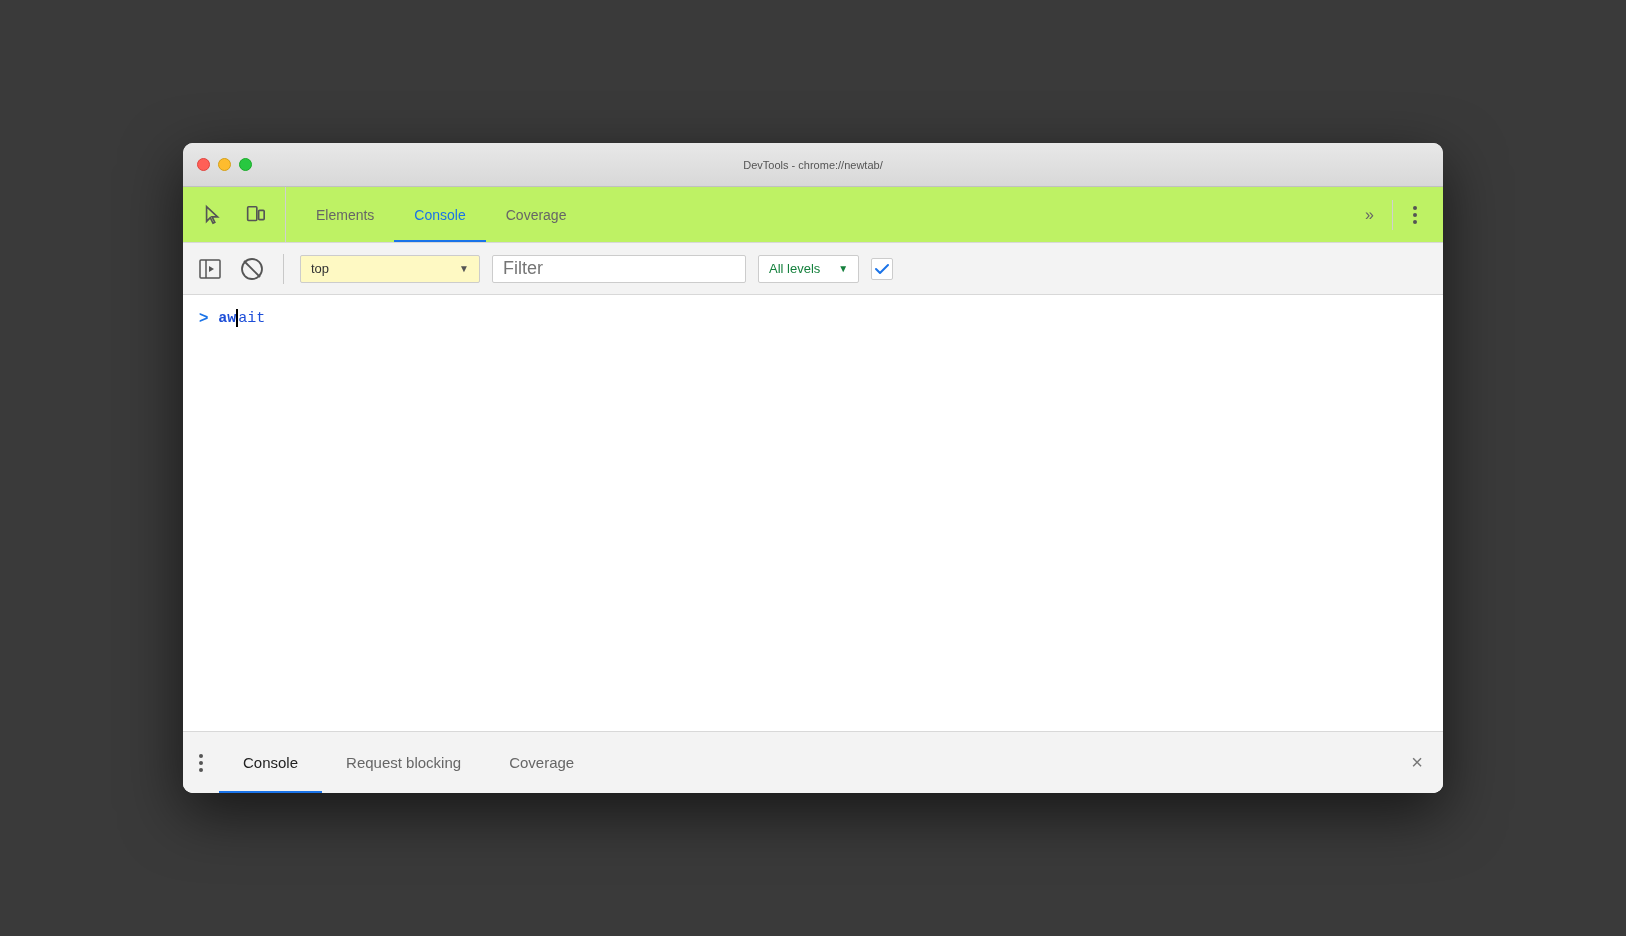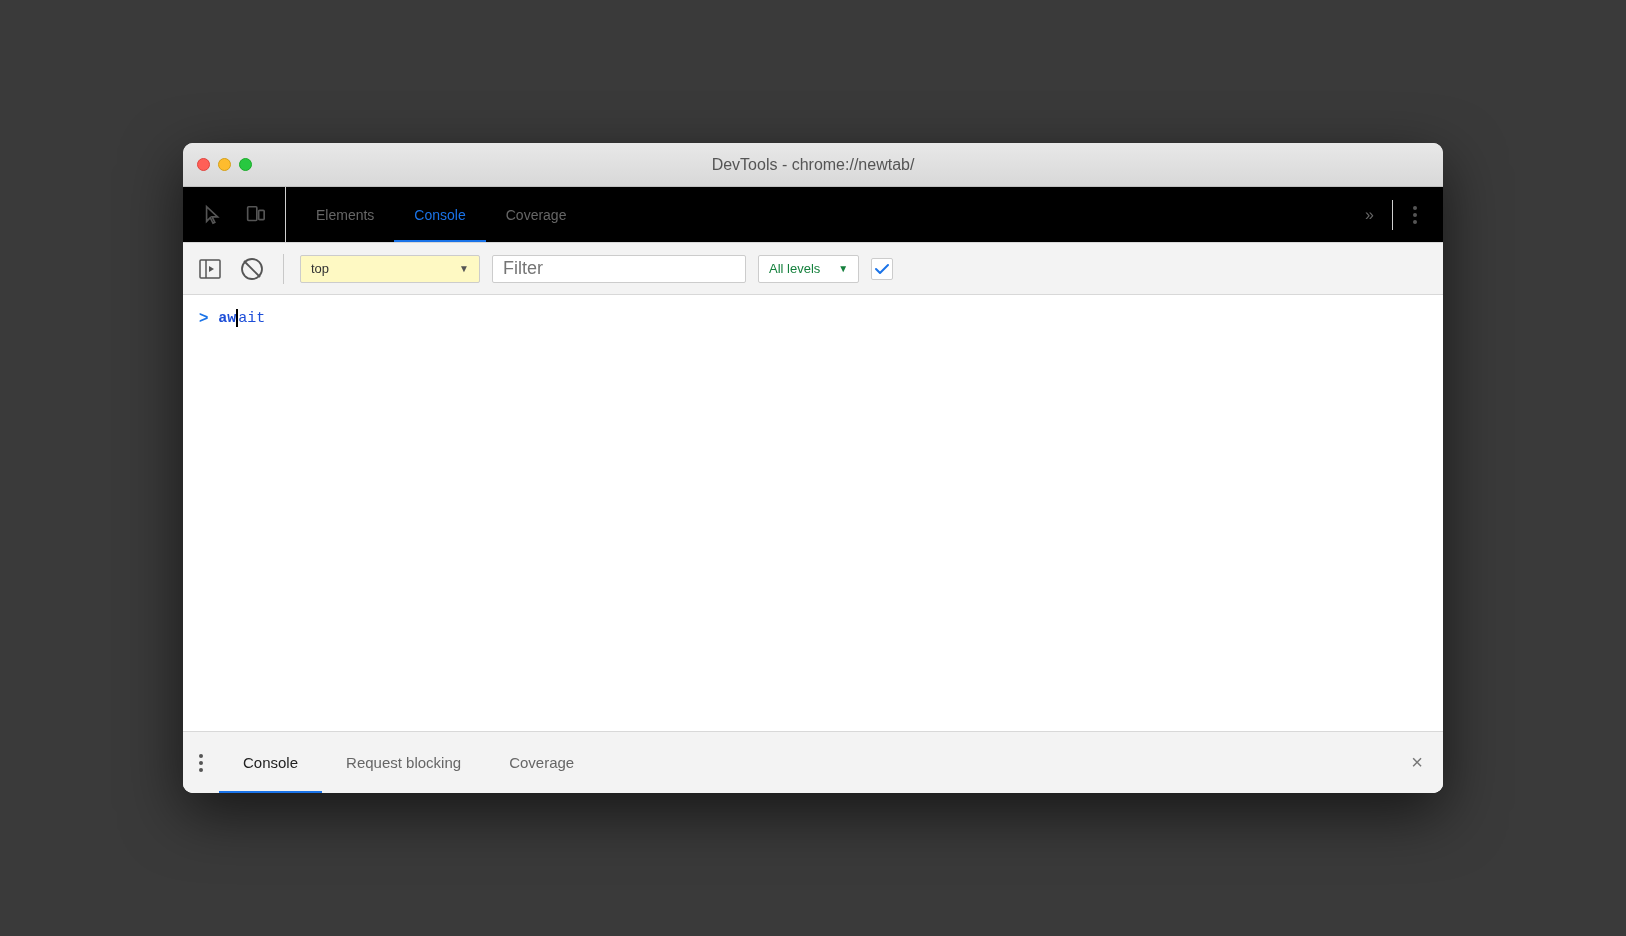--- a/index.html
+++ b/index.html
@@ -50,37 +50,37 @@
     }
 
     .traffic-light.close { background: #ff5f57; border: 1px solid #e0443e; }
     .traffic-light.minimize { background: #febc2e; border: 1px solid #d4a017; }
     .traffic-light.maximize { background: #28c840; border: 1px solid #1aab29; }
 
     .title-bar-title {
       position: absolute;
       left: 50%;
       transform: translateX(-50%);
-      font-size: 16px;
+      font-size: 11px;
       color: #555;
       font-weight: 400;
     }
 
     
     .devtools {
       flex: 1;
       display: flex;
       flex-direction: column;
       background: #fff;
       overflow: hidden;
     }
 
     
     .top-toolbar {
-      background: #000000;
+      background: #bef264;
       border-bottom: 1px solid #d8d8d8;
       display: flex;
       align-items: center;
       height: 56px;
       padding: 0 0;
       flex-shrink: 0;
     }
 
     .toolbar-icons {
       display: flex;

